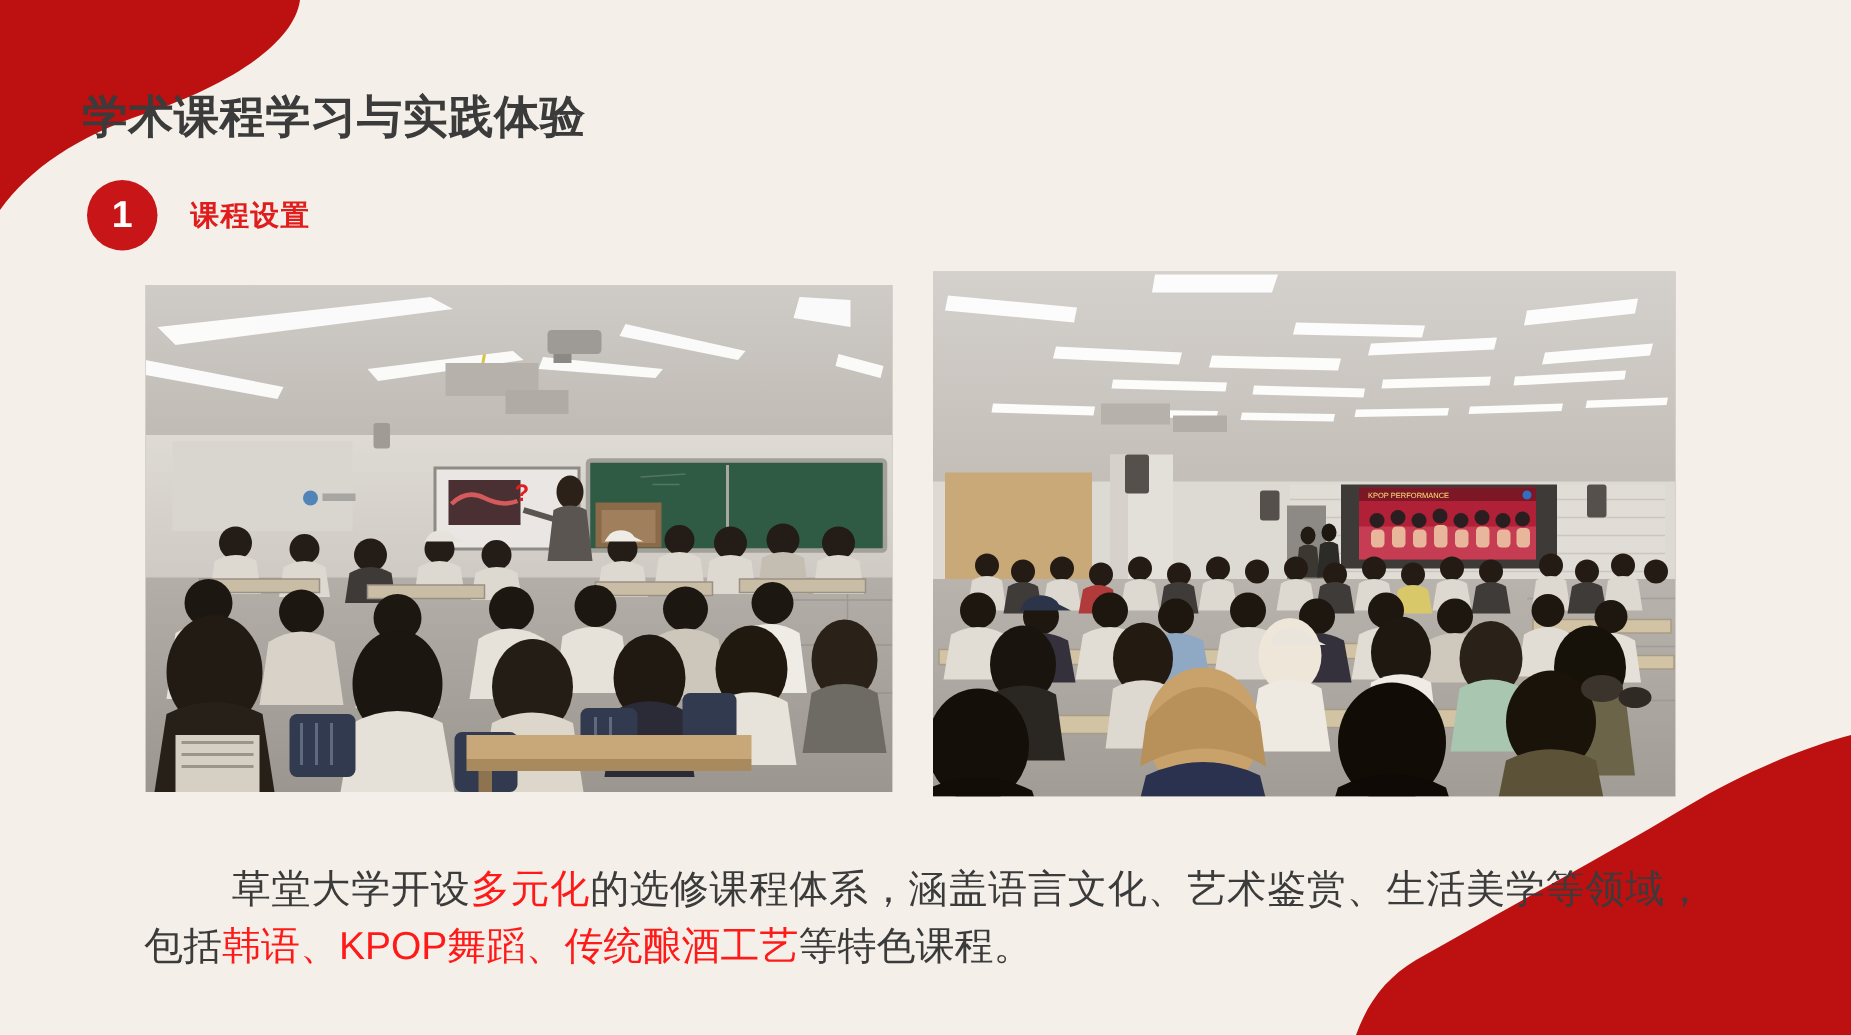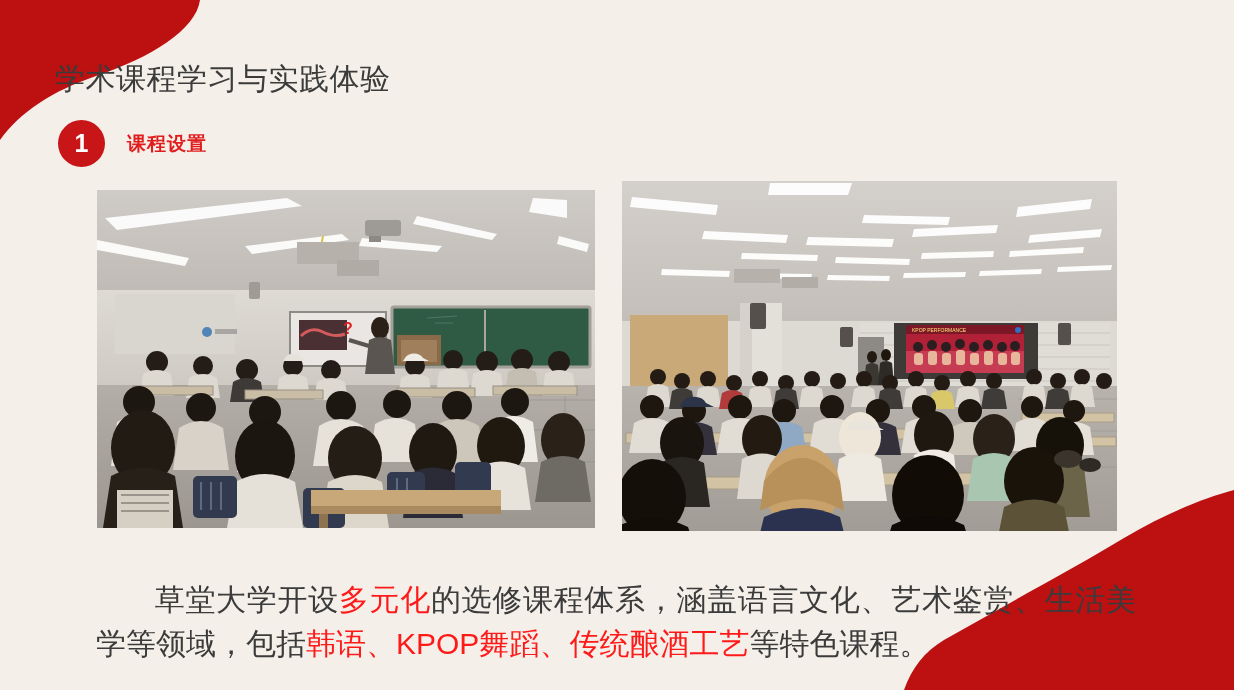--- a/index.html
+++ b/index.html
@@ -41,21 +41,21 @@
 
   
   #title-block {
     position: absolute;
     left: 55px;
     top: 62px;
     width: 900px;
   }
   #page-title {
     font-size: 30px;
-    font-weight: normal;
+    font-weight: bold;
     color: #3B3B3B;
     letter-spacing: 0.5px;
     line-height: 1.15;
     margin: 0;
     white-space: nowrap;
   }
 
   
   #subheading-row {
     position: absolute;
@@ -110,21 +110,21 @@
     width: 100%;
     height: 100%;
   }
 
   
   #body-text {
     position: absolute;
     left: 96px;
     top: 548px;
     width: 1040px;
-    font-size: 30px;
+    font-size: 26px;
     line-height: 1.45;
     color: #3B3B3B;
     text-align: justify;
     text-justify: inter-character;
   }
   #body-text .indent {
     display: inline-block;
     width: 58px;
   }
   .hl {

